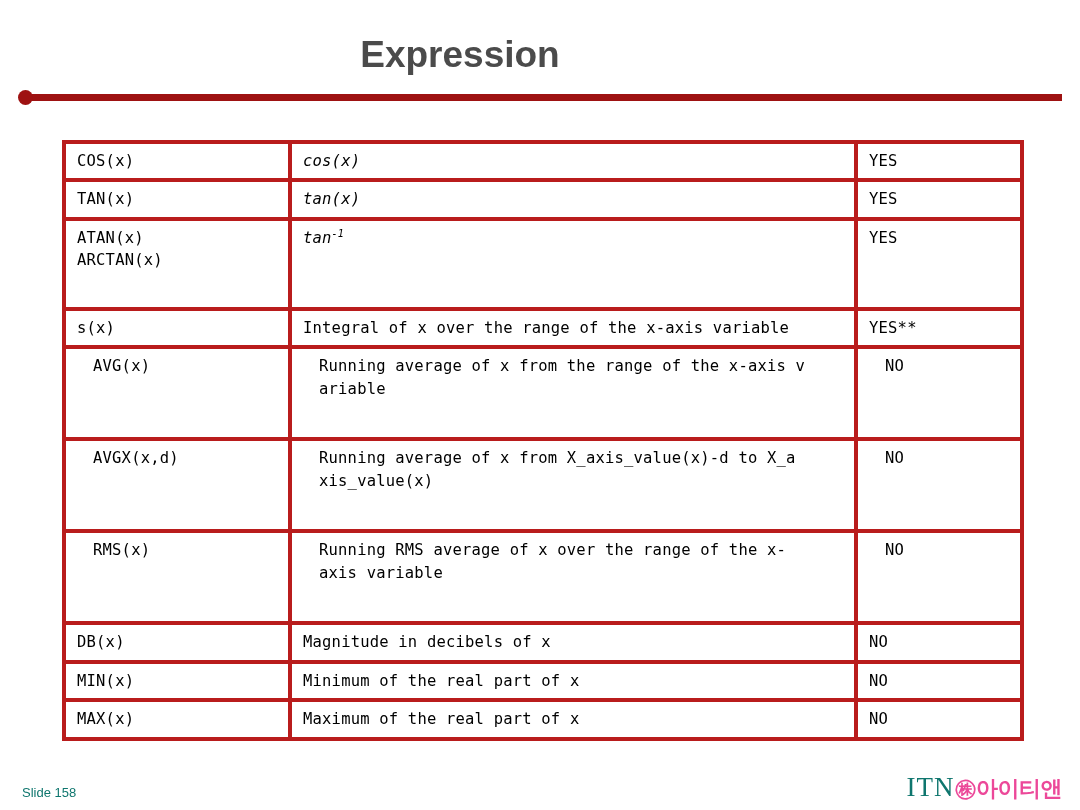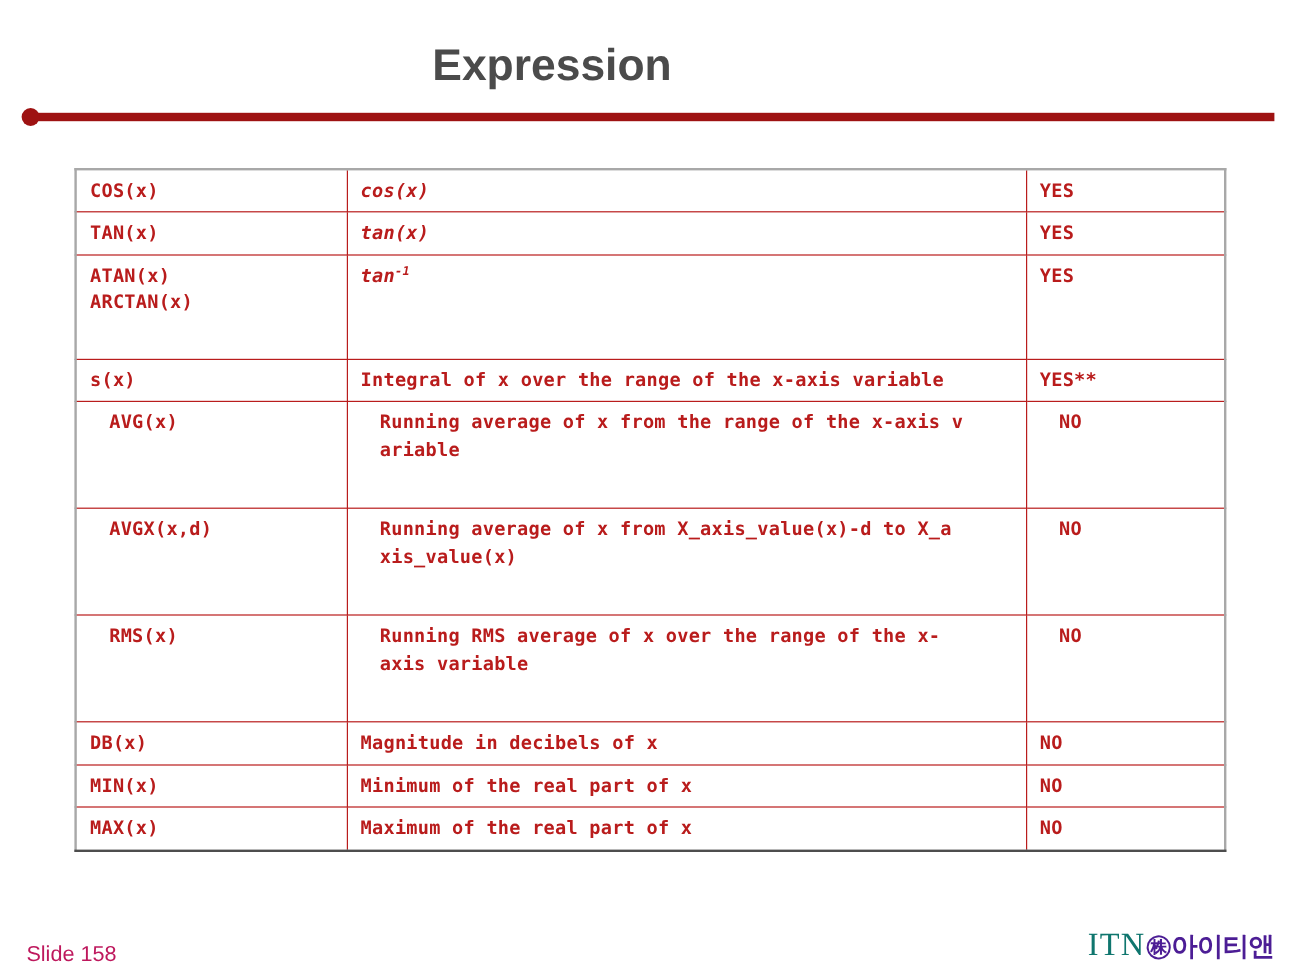--- a/index.html
+++ b/index.html
@@ -59,30 +59,29 @@
   .expr-table {
     position: absolute;
     left: 62px;
     top: 140px;
     width: 958px;
     border-collapse: collapse;
     table-layout: fixed;
     background: #ffffff;
   }
   .expr-table td {
-    border: 1px solid #b91c1c;
+    border: 4px solid #b91c1c;
     padding: 6px 10px 6px 11px;
     vertical-align: top;
     font-family: "DejaVu Sans Mono", "Liberation Mono", monospace;
     font-size: 15.5px;
-    color: #b91c1c;
+    color: #000000;
     line-height: 1.45;
     letter-spacing: 0.2px;
     background: #ffffff;
-    font-weight: bold;
   }
   .col-name  { width: 226px; }
   .col-desc  { width: 566px; }
   .col-plot  { width: 166px; }
 
   
   .expr-table {
     border: 2px solid #a8a8a8;
     border-bottom: 2px solid #4d4d4d;
   }
@@ -113,40 +112,40 @@
     font-style: italic;
   }
   .sub-line2 { display: block; }
 
   
   .slide-number {
     position: absolute;
     left: 22px;
     top: 785px;
     font-family: "Liberation Sans", sans-serif;
-    font-size: 18px;
-    color: #be185d;
+    font-size: 13px;
+    color: #0f766e;
   }
   .logo {
     position: absolute;
     right: 18px;
     top: 772px;
     white-space: nowrap;
   }
   .logo-itn {
     font-family: "Liberation Serif", "DejaVu Serif", serif;
     font-size: 27px;
     color: #0f766e;
     letter-spacing: 1px;
   }
   .logo-kr {
     font-family: "DejaVu Sans", sans-serif;
     font-size: 22px;
     font-weight: bold;
-    color: #4c1d95;
+    color: #ec4899;
     letter-spacing: -0.5px;
   }
 </style>
 </head>
 <body>
 
 <div class="slide-title">Expression</div>
 
 <div class="divider-wrap">
   <div class="divider-line"></div>

